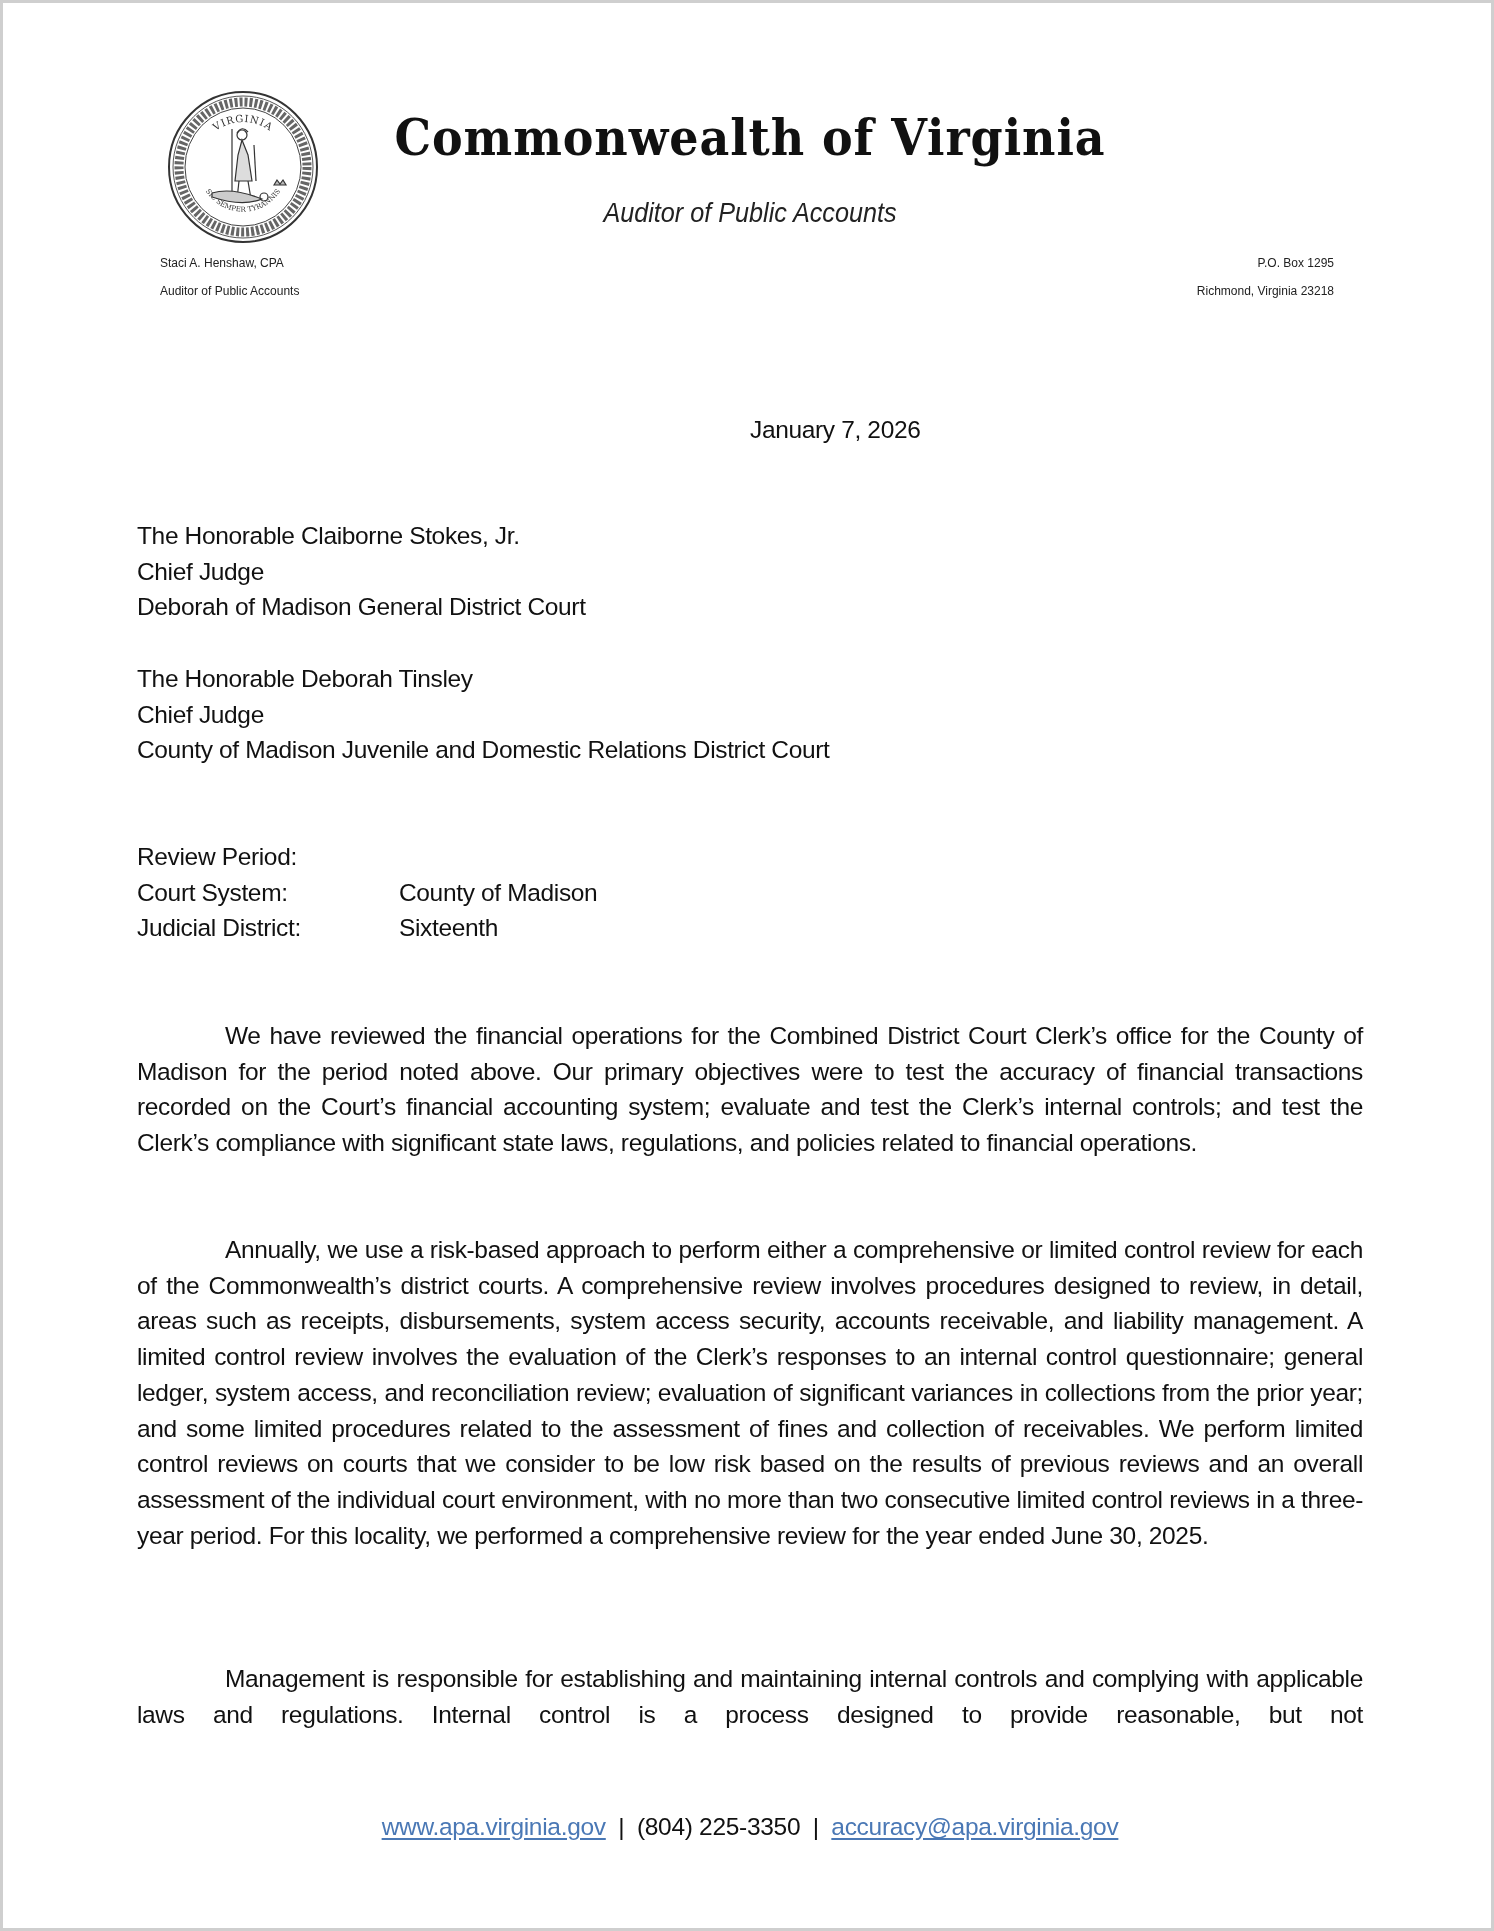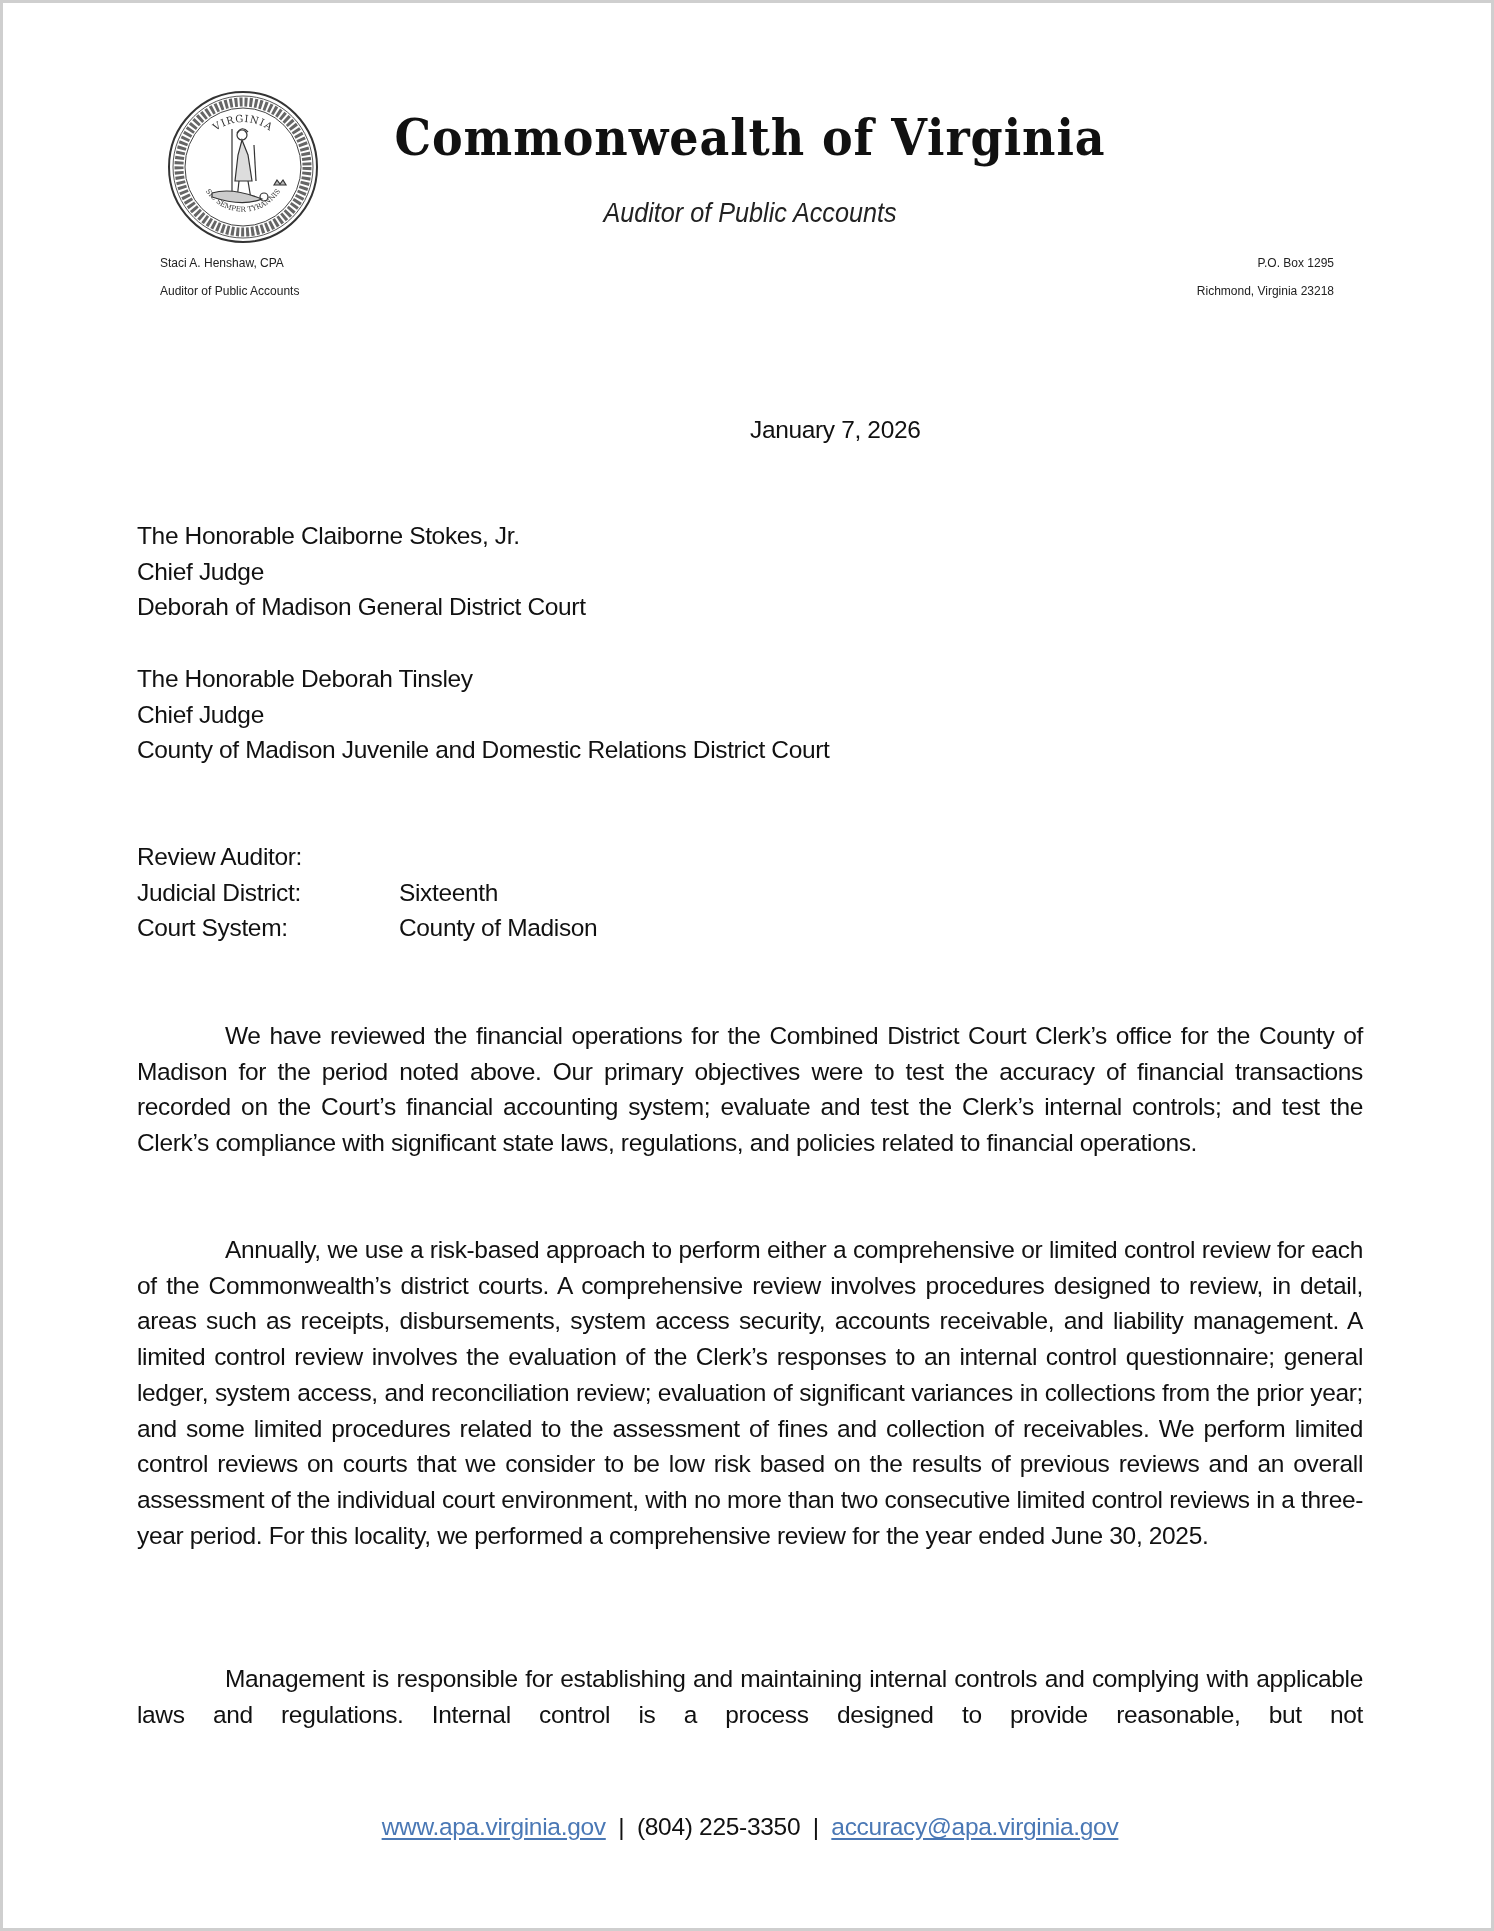--- a/index.html
+++ b/index.html
@@ -199,29 +199,29 @@
   </div>
 
   <div class="doc-text addressee a2">
     <div>The Honorable Deborah Tinsley</div>
     <div>Chief Judge</div>
     <div>County of Madison Juvenile and Domestic Relations District Court</div>
   </div>
 
   <div class="doc-text meta">
     <div class="meta-row">
-      <span class="meta-label">Review Auditor:</span>
+      <span class="meta-label">Review Period:</span>
+    </div>
+    <div class="meta-row">
+      <span class="meta-label">Court System:</span>
+      <span>County of Madison</span>
     </div>
     <div class="meta-row">
       <span class="meta-label">Judicial District:</span>
       <span>Sixteenth</span>
-    </div>
-    <div class="meta-row">
-      <span class="meta-label">Court System:</span>
-      <span>County of Madison</span>
     </div>
   </div>
 
   <div class="doc-text body-text p1">
     <p>We have reviewed the financial operations for the Combined District Court Clerk’s office for the County of Madison for the period noted above.  Our primary objectives were to test the accuracy of financial transactions recorded on the Court’s financial accounting system; evaluate and test the Clerk’s internal controls; and test the Clerk’s compliance with significant state laws, regulations, and policies related to financial operations.</p>
   </div>
   <div class="doc-text body-text p2">
     <p>Annually, we use a risk-based approach to perform either a comprehensive or limited control review for each of the Commonwealth’s district courts.  A comprehensive review involves procedures designed to review, in detail, areas such as receipts, disbursements, system access security, accounts receivable, and liability management.  A limited control review involves the evaluation of the Clerk’s responses to an internal control questionnaire; general ledger, system access, and reconciliation review; evaluation of significant variances in collections from the prior year; and some limited procedures related to the assessment of fines and collection of receivables.  We perform limited control reviews on courts that we consider to be low risk based on the results of previous reviews and an overall assessment of the individual court environment, with no more than two consecutive limited control reviews in a three-year period.  For this locality, we performed a comprehensive review for the year ended June 30, 2025.</p>
   </div>
   <div class="doc-text body-text p3">

